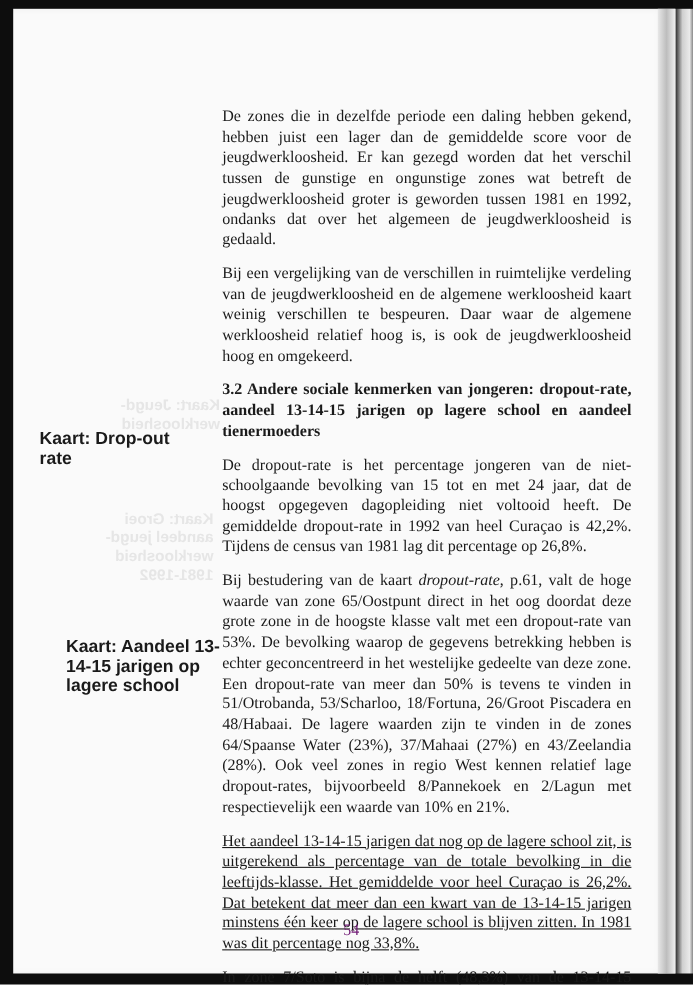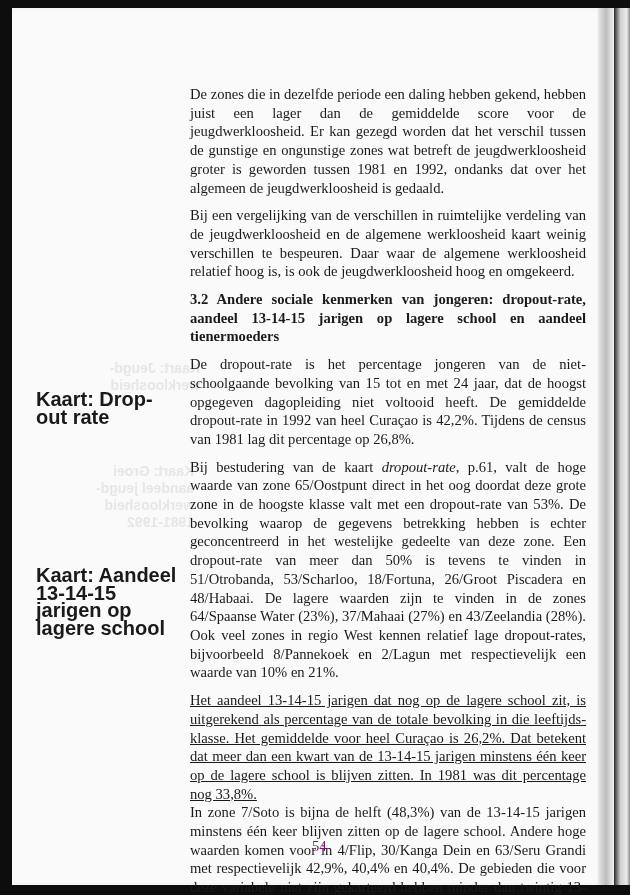--- a/index.html
+++ b/index.html
@@ -18,27 +18,27 @@
   .edge {
     position:absolute; left:614px; top:8px; width:16px; height:877px;
     background:linear-gradient(to right, #2a2a2a, #cfcfcf 40%, #eaeaea 80%, #888);
   }
   .col {
     position:absolute; left:178px; width:396px;
     font-family:"Liberation Serif", "DejaVu Serif", serif;
     font-size:14.6px; line-height:18.7px; color:#1a1a1a;
     text-align:justify;
   }
-  .col p { margin:0; }
+  .col p { margin:12px; }
   .h { font-weight:bold; }
   em { }
   .margin-label {
     position:absolute; left:24px; width:150px;
     font-family:"Liberation Sans", "DejaVu Sans", sans-serif;
-    font-weight:bold; font-size:20px; line-height:17.5px; color:#1a1a1a;
+    font-weight:bold; font-size:16px; line-height:17.5px; color:#1a1a1a;
   }
   .ghost {
     position:absolute; font-family:"Liberation Sans", sans-serif; font-weight:bold;
     font-size:14px; line-height:17px; color:#e6e6e6; transform:scaleX(-1); text-align:left;
   }
   .pagenum {
     position:absolute; left:302px; top:832px;
     font-family:"Liberation Serif", serif; font-size:14.5px; color:#701a75;
   }
 </style>
@@ -56,16 +56,16 @@
     <p>De zones die in dezelfde periode een daling hebben gekend, hebben juist een lager dan de gemiddelde score voor de jeugdwerkloosheid. Er kan gezegd worden dat het verschil tussen de gunstige en ongunstige zones wat betreft de jeugdwerkloosheid groter is geworden tussen 1981 en 1992, ondanks dat over het algemeen de jeugdwerkloosheid is gedaald.</p>
     <p style="margin-top:9px;">Bij een vergelijking van de verschillen in ruimtelijke verdeling van de jeugdwerkloosheid en de algemene werkloosheid kaart weinig verschillen te bespeuren. Daar waar de algemene werkloosheid relatief hoog is, is ook de jeugdwerkloosheid hoog en omgekeerd.</p>
     <p class="h" style="margin-top:9px;">3.2 Andere sociale kenmerken van jongeren: dropout-rate, aandeel 13-14-15 jarigen op lagere school en aandeel tienermoeders</p>
     <p style="margin-top:9px;">De dropout-rate is het percentage jongeren van de niet-schoolgaande bevolking van 15 tot en met 24 jaar, dat de hoogst opgegeven dagopleiding niet voltooid heeft. De gemiddelde dropout-rate in 1992 van heel Curaçao is 42,2%. Tijdens de census van 1981 lag dit percentage op 26,8%.</p>
     <p style="margin-top:9px;"><span>Bij bestudering van de kaart </span><em>dropout-rate</em><span>, p.61, valt de hoge waarde van zone 65/Oostpunt direct in het oog doordat deze grote zone in de hoogste klasse valt met een dropout-rate van 53%. De bevolking waarop de gegevens betrekking hebben is echter geconcentreerd in het westelijke gedeelte van deze zone. Een dropout-rate van meer dan 50% is tevens te vinden in 51/Otrobanda, 53/Scharloo, 18/Fortuna, 26/Groot Piscadera en 48/Habaai. De lagere waarden zijn te vinden in de zones 64/Spaanse Water (23%), 37/Mahaai (27%) en 43/Zeelandia (28%). Ook veel zones in regio West kennen relatief lage dropout-rates, bijvoorbeeld 8/Pannekoek en 2/Lagun met respectievelijk een waarde van 10% en 21%.</span></p>
     <p style="margin-top:9px;text-decoration:underline;">Het aandeel 13-14-15 jarigen dat nog op de lagere school zit, is uitgerekend als percentage van de totale bevolking in die leeftijds-klasse. Het gemiddelde voor heel Curaçao is 26,2%. Dat betekent dat meer dan een kwart van de 13-14-15 jarigen minstens één keer op de lagere school is blijven zitten. In 1981 was dit percentage nog 33,8%.</p>
     <p><span>In zone 7/Soto is bijna de helft (48,3%) van de 13-14-15 jarigen minstens één keer blijven zitten op de lagere school. Andere hoge waarden komen voor in 4/Flip, 30/Kanga Dein en 63/Seru Grandi met respectievelijk 42,9%, 40,4% en 40,4%. De gebieden die voor deze variabele niet zijn gekarteerd hebben minder dan twintig 13-14-15 jarigen, te weinig om een vergelijking te kunnen maken met andere zones (zie kaart </span></p>
   </div>
 
   <div class="margin-label" style="top:383px; width:120px;">Kaart: Drop-out rate</div>
-  <div class="margin-label" style="top:559px; width:150px;">Kaart: Aandeel 13-14-15 jarigen op  lagere school</div>
+  <div class="margin-label" style="top:572px; width:150px;margin-left:24px;">Kaart: Aandeel 13-14-15 jarigen op  lagere school</div>
 
   <div class="pagenum" style="left:300px; top:830px;">54</div>
 </div>
 
 </body></html>

